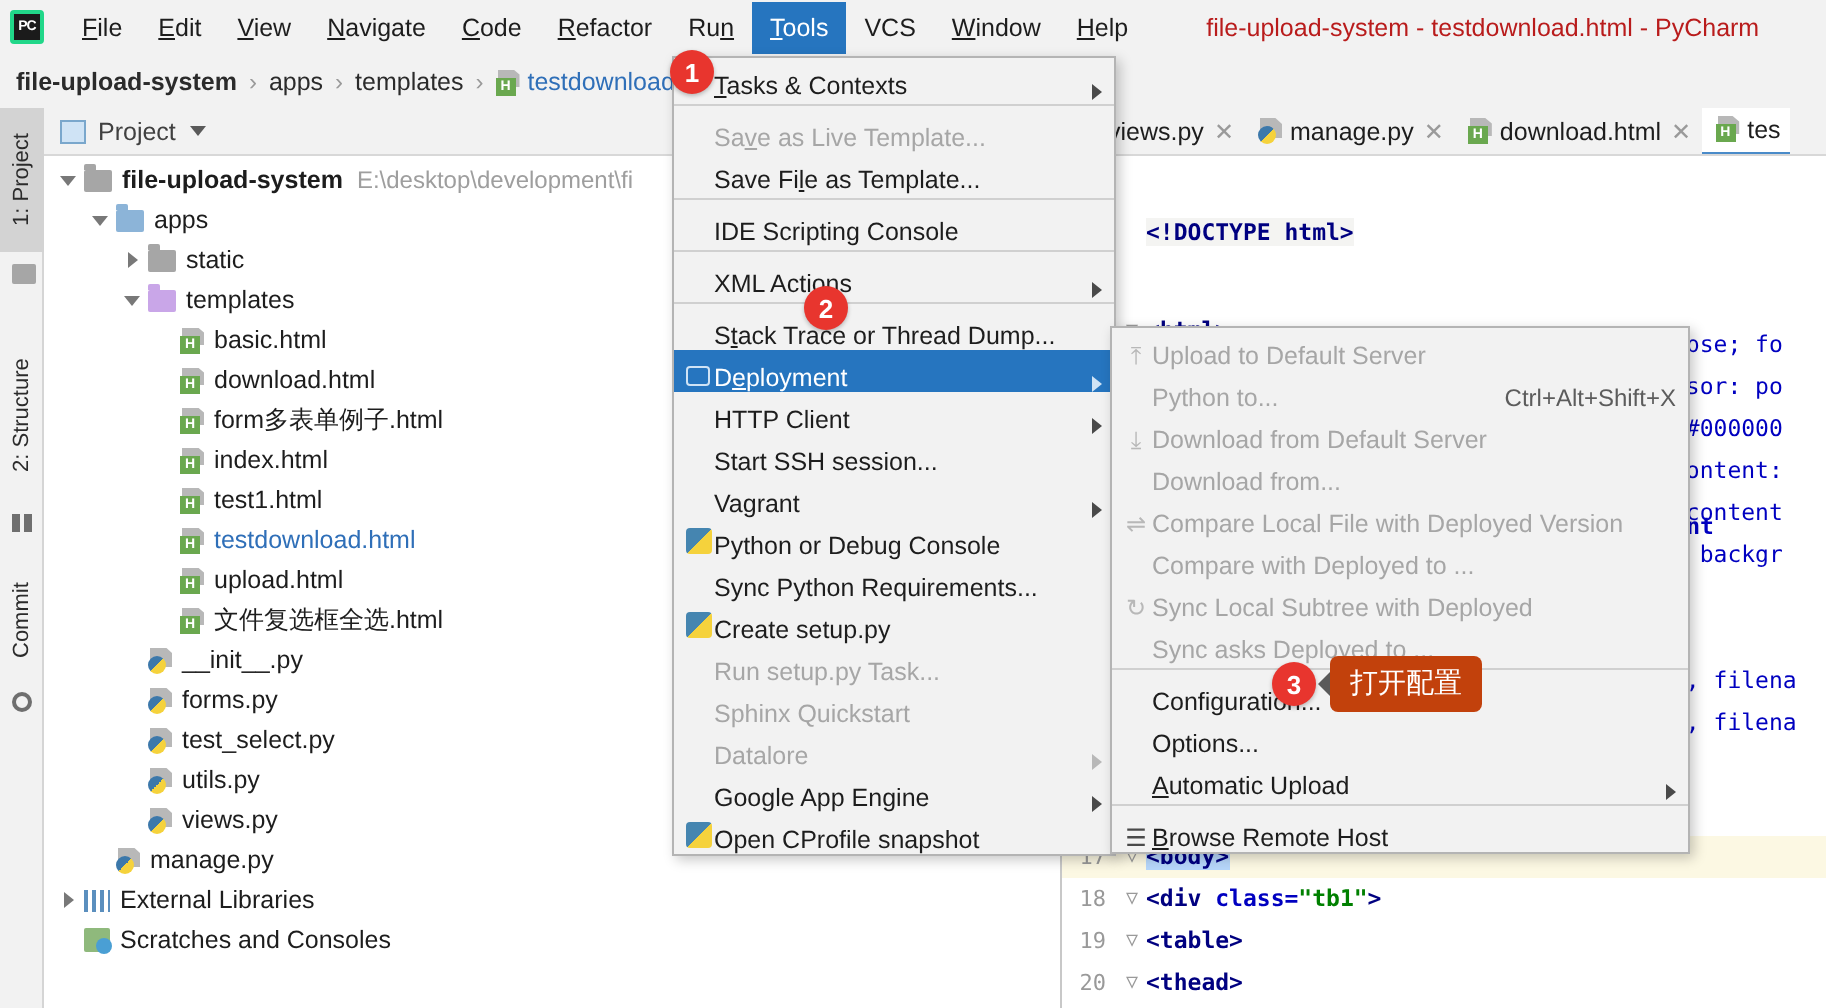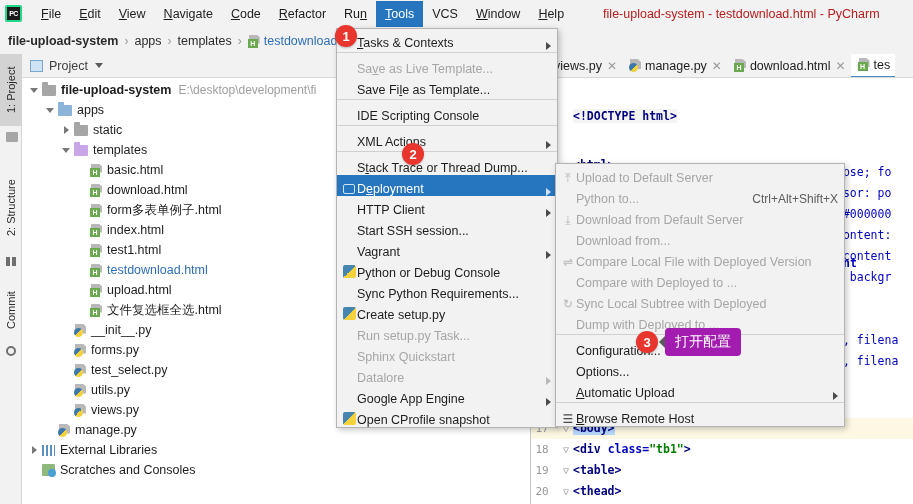--- a/index.html
+++ b/index.html
@@ -174,21 +174,21 @@
   }
   .tab.active { background: #fff; border-bottom: 2px solid #4a8bc9; }
   .tabx { color: #9a9a9a; margin-left: 5px; font-size: 12px; }
   .code {
     position: absolute; left: 0; top: 24px; width: 382px; height: 426px;
     font-family: "DejaVu Sans Mono", monospace; font-size: 11.5px;
     white-space: pre; overflow: hidden;
   }
   .cline { height: 21px; line-height: 21px; display: flex; }
   .lnum {
-    width: 28px; text-align: center; color: #999; flex: 0 0 28px;
+    width: 28px; text-align: right; color: #999; flex: 0 0 28px;
     padding-right: 6px; font-size: 11px;
   }
   .fold { width: 14px; flex: 0 0 14px; color: #9a9a9a; font-size: 10px; text-align:center;}
   .ctext { flex: 1; }
   .k-tag { color: #000080; font-weight: bold; }
   .k-doctype { color: #000080; font-weight: bold; background:#f4f4f2;}
   .k-attr { color: #0000c0; font-weight: bold; }
   .k-str { color: #008000; font-weight: bold; }
   .sel-hl { background: #b6d6fa; }
   .row-hl { background: #fcf8e3; }
@@ -225,21 +225,21 @@
   }
 
   
   .badge {
     position: absolute; width: 22px; height: 22px; border-radius: 50%;
     background: #e8352e; color: #fff; font-size: 13px; font-weight: bold;
     display: flex; align-items: center; justify-content: center; z-index: 90;
     box-shadow: 0 1px 2px rgba(0,0,0,0.25);
   }
   .tooltip {
-    position: absolute; z-index: 95; background: #a21caf; color: #fff;
+    position: absolute; z-index: 95; background: #c2410c; color: #fff;
     padding: 5px 10px; border-radius: 4px; font-size: 14px; white-space: nowrap;
   }
   .tooltip::before {
     content: ""; position: absolute; left: -6px; top: 50%;
     transform: translateY(-50%);
     border-top: 6px solid transparent; border-bottom: 6px solid transparent;
     border-right: 6px solid #5a5a5a;
   }
 </style>
 </head>
@@ -576,21 +576,21 @@
       <div class="mi disabled">
         <span class="mi-ico"></span>
         <span class="mi-label">Compare with Deployed to ...</span>
       </div>
       <div class="mi disabled">
         <span class="mi-ico"><span style="color:#b8b8b8;font-size:12px;">↻</span></span>
         <span class="mi-label">Sync Local Subtree with Deployed</span>
       </div>
       <div class="mi disabled">
         <span class="mi-ico"></span>
-        <span class="mi-label">Dump with Deployed to ...</span>
+        <span class="mi-label">Sync asks Deployed to ...</span>
       </div>
       <div class="mi-sep"></div>
       <div class="mi">
         <span class="mi-ico"></span>
         <span class="mi-label">Configuration...</span>
       </div>
       <div class="mi">
         <span class="mi-ico"></span>
         <span class="mi-label">Options...</span>
       </div>

